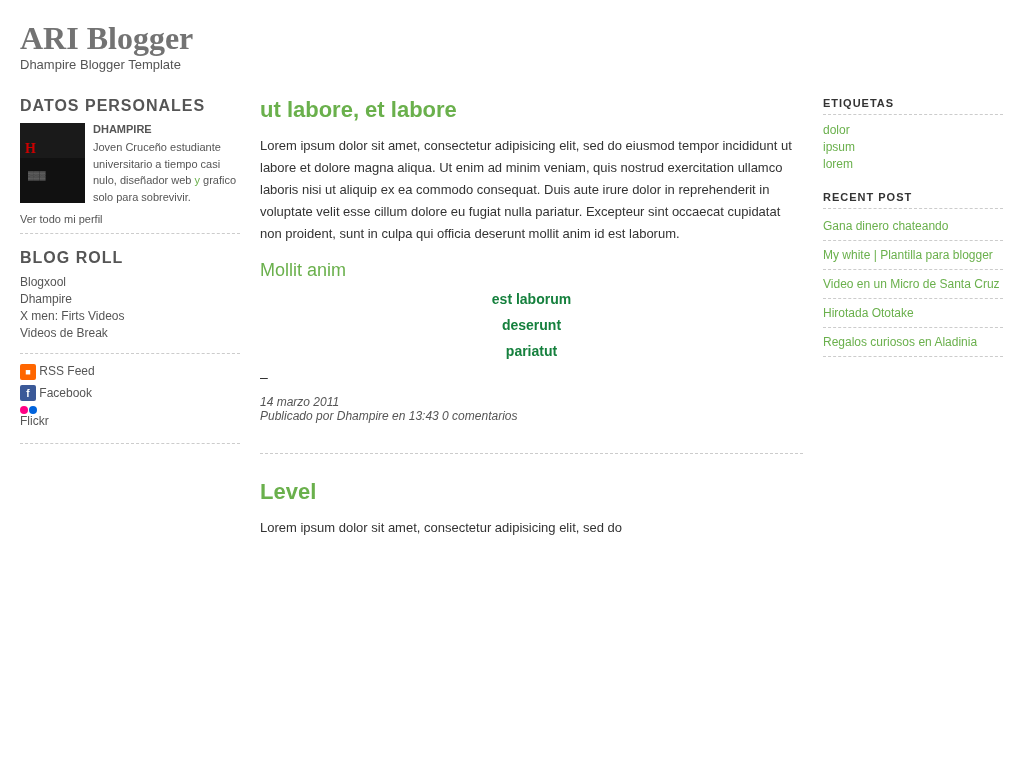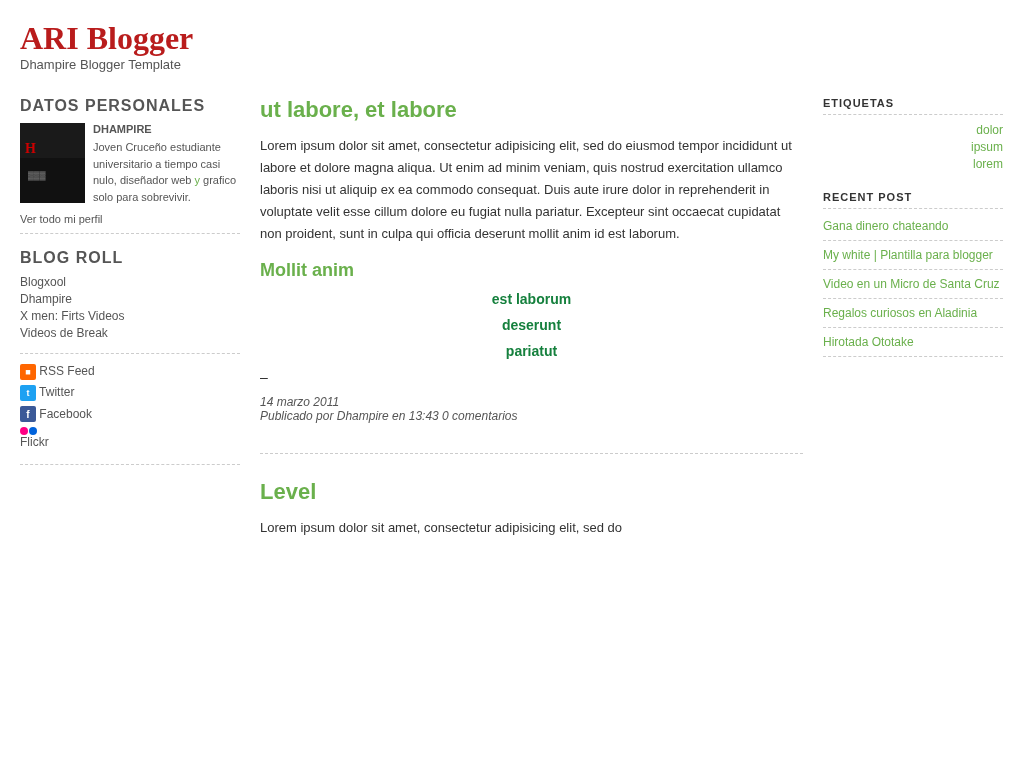--- a/index.html
+++ b/index.html
@@ -2,21 +2,21 @@
 <html><head>
   <meta charset="utf-8">
   <style>
     * { margin: 0; padding: 0; box-sizing: border-box; }
     body { font-family: Arial, sans-serif; font-size: 13px; color: #333; background: #fff; }
 
     #wrapper { max-width: 1023px; margin: 0 auto; padding: 10px 20px; }
 
     
     #header { padding: 10px 0 5px 0; }
-    #header h1 { font-size: 32px; font-weight: bold; color: #b91c1c; font-family: Georgia, serif; }
+    #header h1 { font-size: 32px; font-weight: bold; color: #737373; font-family: Georgia, serif; }
     #header .subtitle { font-size: 13px; color: #555; }
 
     
     #main-layout { display: flex; gap: 20px; margin-top: 20px; }
 
     
     #left-sidebar { width: 220px; flex-shrink: 0; font-size: 12px; }
 
     .sidebar-section-title {
       font-size: 16px;
@@ -54,21 +54,21 @@
     .flickr-dots { display: flex; gap: 1px; }
     .flickr-dot1 { width: 8px; height: 8px; border-radius: 50%; background: #ff0084; }
     .flickr-dot2 { width: 8px; height: 8px; border-radius: 50%; background: #0063dc; }
 
     
     #content { flex: 1; min-width: 0; }
 
     .post { margin-bottom: 30px; }
     .post-title { font-size: 22px; font-weight: bold; color: #6ab04c; margin-bottom: 12px; }
     .post-body { font-size: 13px; color: #333; line-height: 1.7; }
-    .post-subheading { font-size: 18px; font-weight: bold; color: #6ab04c; margin: 15px 0 8px 0; }
+    .post-subheading { font-size: 18px; font-weight: normal; color: #6ab04c; margin: 15px 0 8px 0; }
     .post-subtext { font-size: 14px; font-weight: bold; color: #15803d; margin: 10px 0; text-align: center; }
     .post-dash { font-size: 14px; color: #333; margin: 10px 0; }
     .post-date { font-style: italic; color: #555; font-size: 12px; margin-top: 8px; }
     .post-meta { font-style: italic; color: #555; font-size: 12px; }
 
     .post-divider { border: none; border-bottom: 1px dashed #ccc; margin: 25px 0; }
 
     
     #right-sidebar { width: 180px; flex-shrink: 0; font-size: 12px; }
 
@@ -77,21 +77,21 @@
       font-weight: bold;
       color: #333;
       text-transform: uppercase;
       letter-spacing: 1px;
       margin-bottom: 8px;
       border-bottom: 1px dashed #ccc;
       padding-bottom: 5px;
     }
 
     .etiquetas-list { list-style: none; margin-bottom: 20px; }
-    .etiquetas-list li { margin-bottom: 3px; text-align: right; }
+    .etiquetas-list li { margin-bottom: 3px; }
     .etiquetas-list a { color: #6ab04c; text-decoration: none; font-size: 12px; }
 
     .recent-post-list { list-style: none; }
     .recent-post-list li { margin-bottom: 5px; border-bottom: 1px dashed #ccc; padding-bottom: 5px; }
     .recent-post-list a { color: #6ab04c; text-decoration: none; font-size: 12px; line-height: 1.5; }
   </style>
 </head>
 <body>
 
 <div id="wrapper">
@@ -135,23 +135,20 @@
           <li><a href="#">Dhampire</a></li>
           <li><a href="#">X men: Firts Videos</a></li>
           <li><a href="#">Videos de Break</a></li>
         </ul>
 
       <ul class="social-links">
       <li>
             <a href="#"><span class="social-icon icon-rss" style="font-size:9px;">■</span> RSS Feed</a>
           </li>
           <li>
-            <a href="#"><span class="social-icon icon-twitter" style="font-size:9px;">t</span> Twitter</a>
-          </li>
-          <li>
             <a href="#"><span class="social-icon icon-facebook" style="font-size:10px;font-weight:bold;">f</span> Facebook</a>
           </li>
           <li>
             <a href="#"><span class="flickr-dots">
                 <span class="flickr-dot1"></span>
                 <span class="flickr-dot2"></span>
               </span> Flickr</a>
           </li>
         </ul>
 
@@ -183,20 +180,20 @@
       <li><a href="#">dolor</a></li>
           <li><a href="#">ipsum</a></li>
           <li><a href="#">lorem</a></li>
         </ul>
 
       <div class="right-section-title">RECENT POST</div>
       <ul class="recent-post-list">
       <li><a href="#">Gana dinero chateando</a></li>
           <li><a href="#">My white | Plantilla para blogger</a></li>
           <li><a href="#">Video en un Micro de Santa Cruz</a></li>
+          <li><a href="#">Hirotada Ototake</a></li>
           <li><a href="#">Regalos curiosos en Aladinia</a></li>
-          <li><a href="#">Hirotada Ototake</a></li>
         </ul>
 
     </div>
 
   </div>
 </div>
 
 </body></html>

